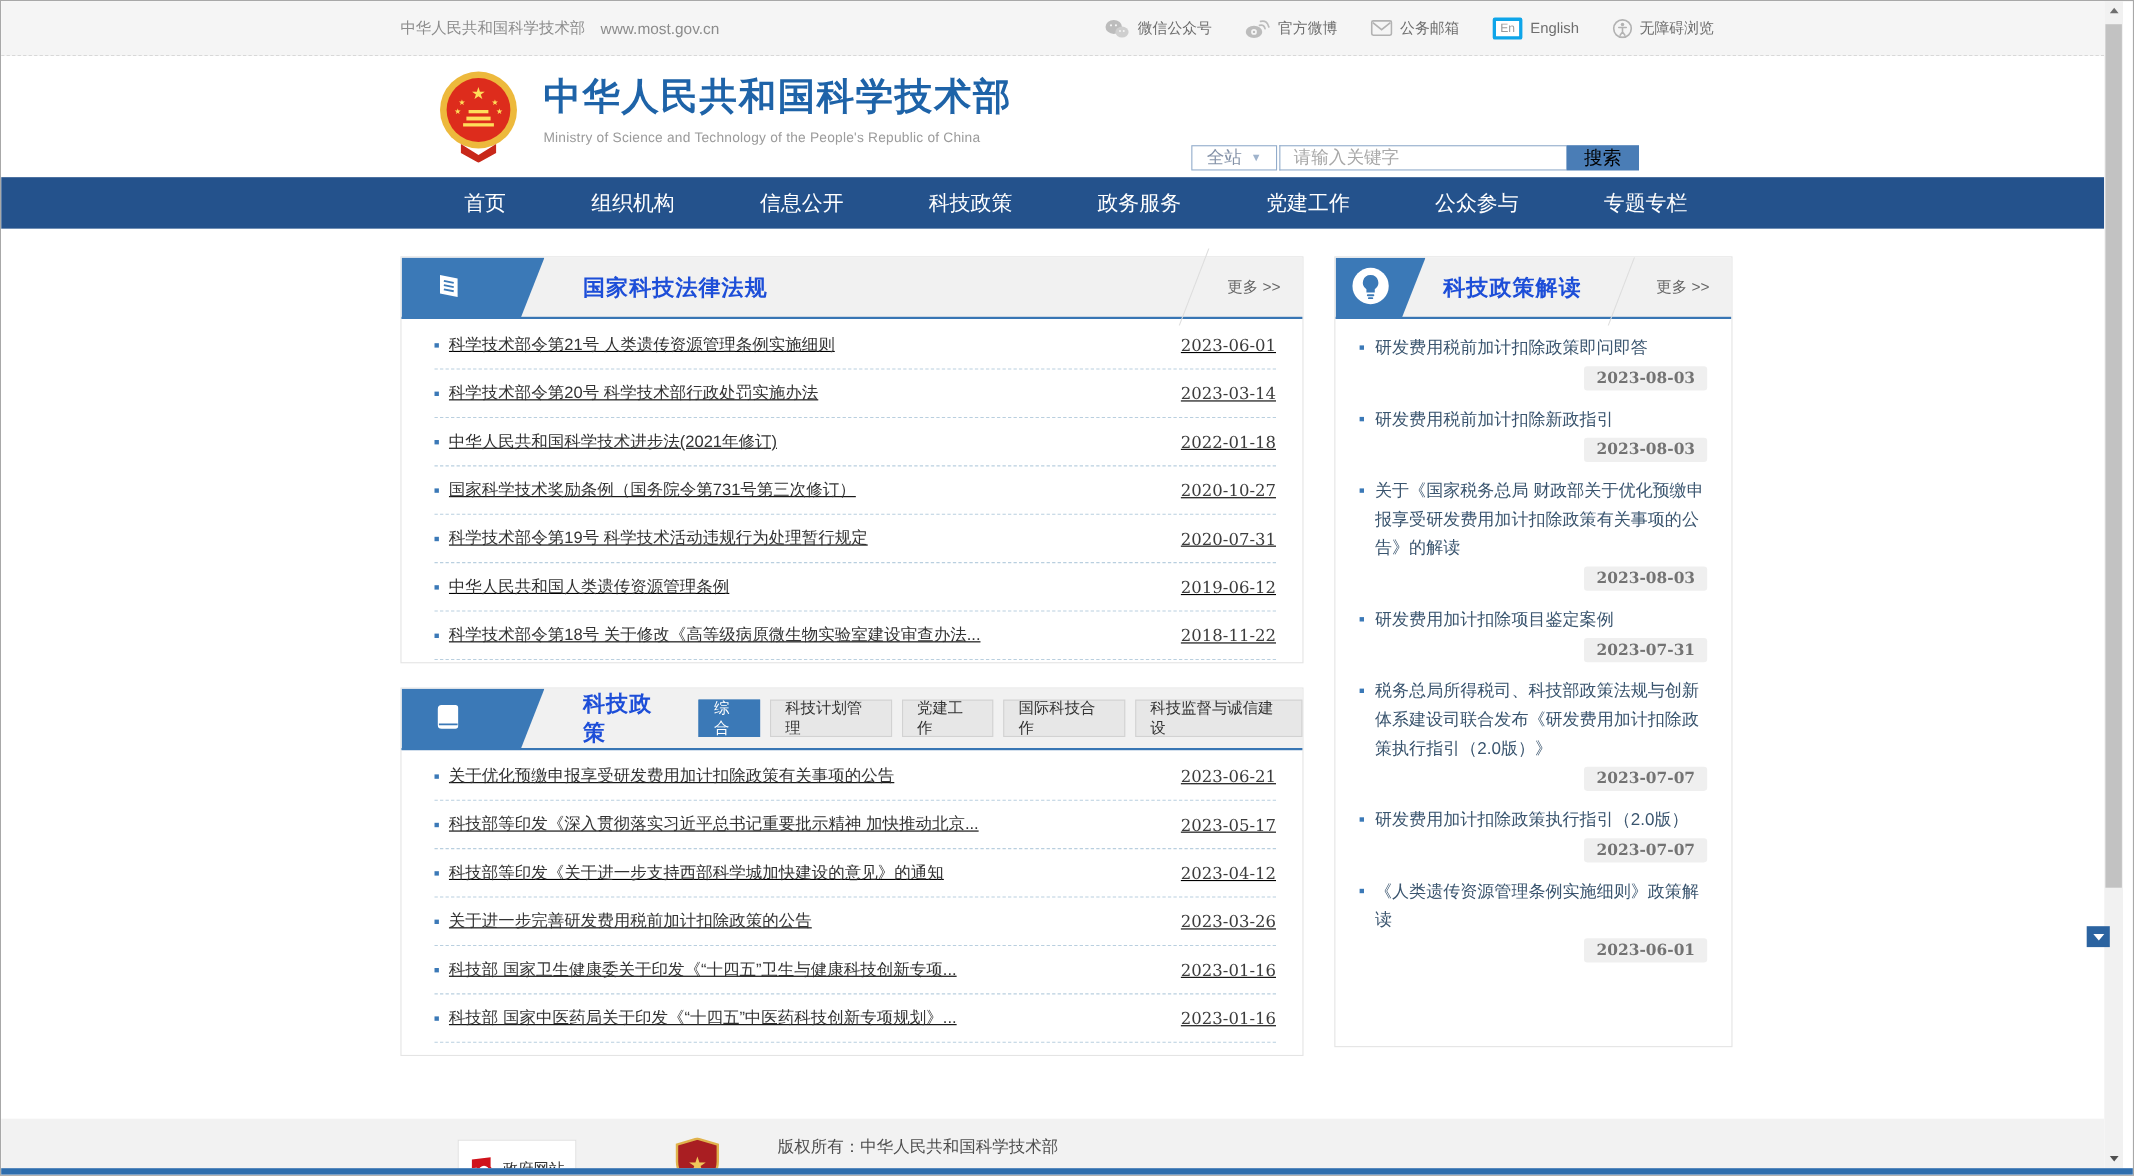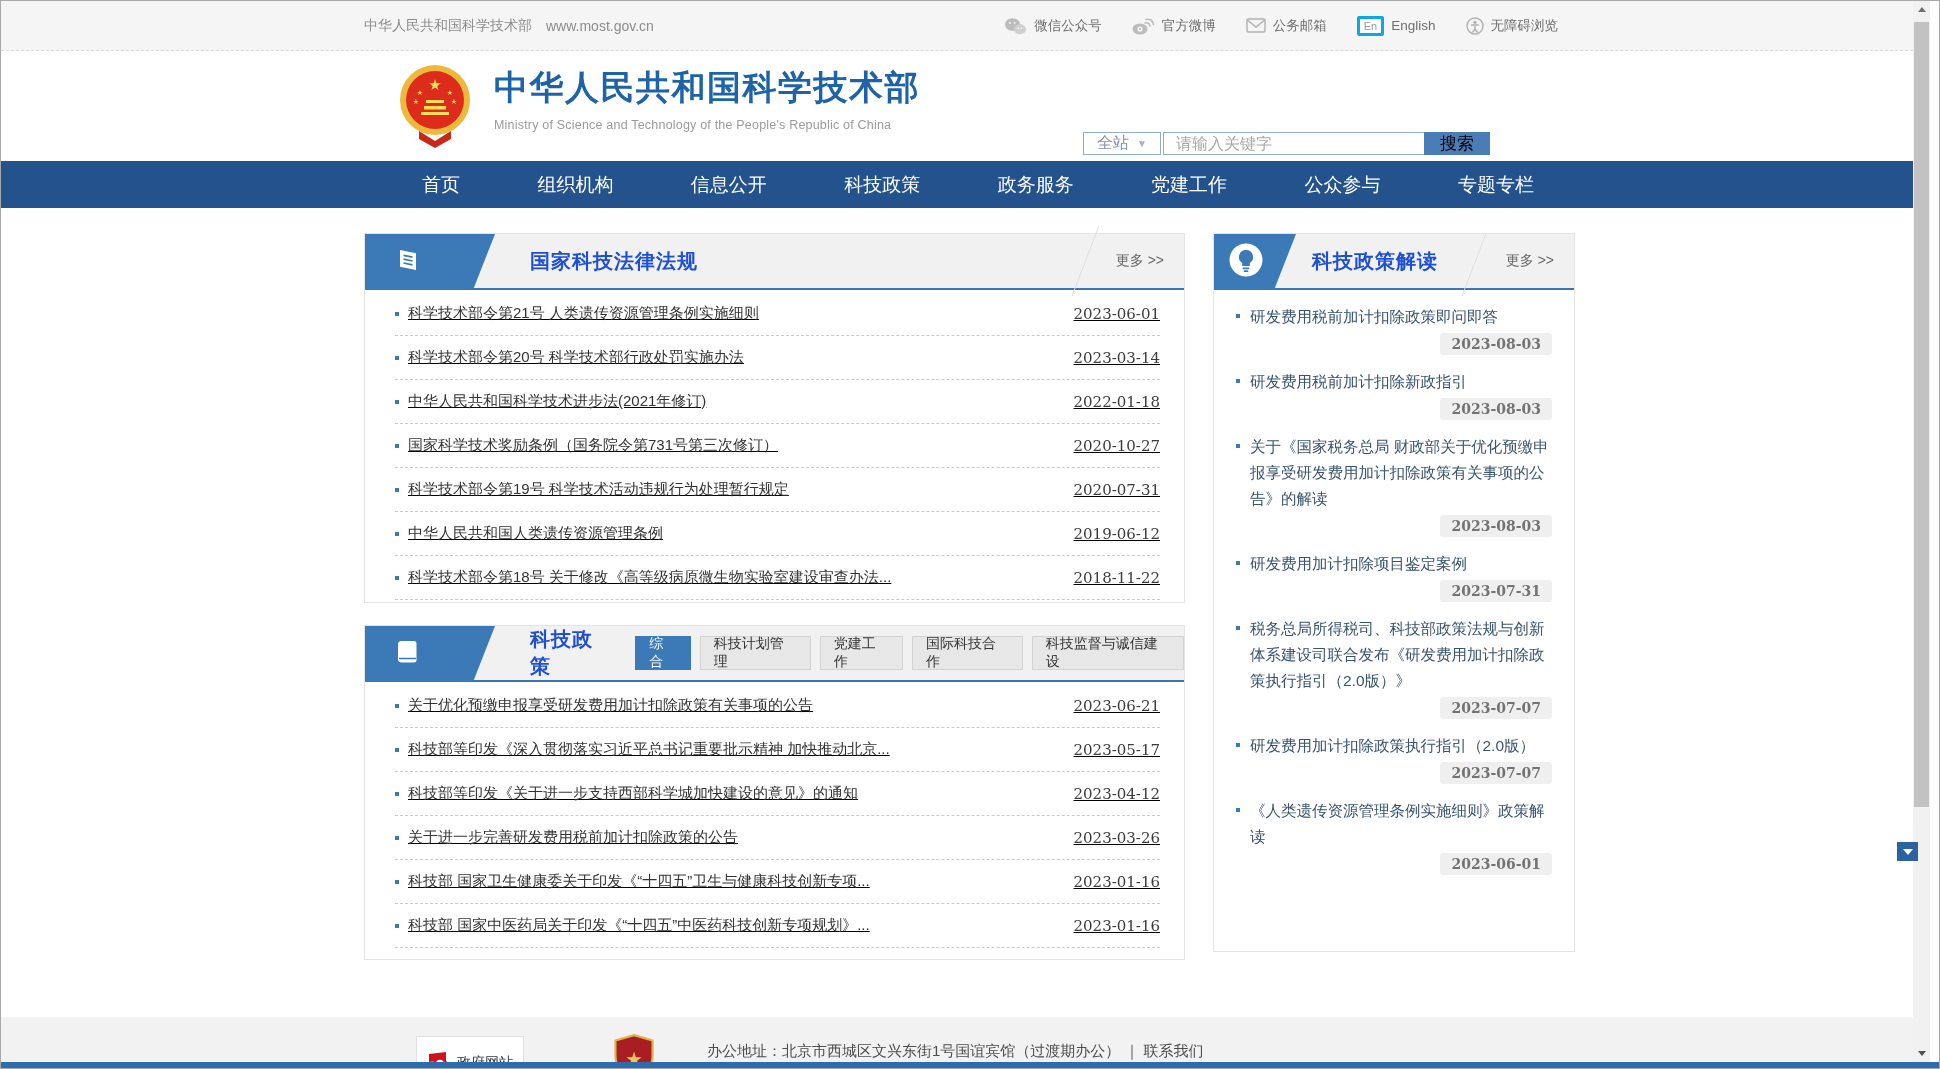--- a/index.html
+++ b/index.html
@@ -390,20 +390,21 @@
             </span>
             <span>政府网站</span>
           </div>
           <div class="shield">
             <svg width="46" height="48" viewBox="0 0 40 44">
               <path d="M20 1 L37 6 V20 C37 31 29 39 20 43 C11 39 3 31 3 20 V6 Z" fill="#A91E22" stroke="#E0B24C" stroke-width="2"></path>
               <text x="20" y="29" font-size="18" fill="#F0C75A" text-anchor="middle">★</text>
             </svg>
           </div>
           <div class="footer-text">
+            <div>版权所有：中华人民共和国科学技术部</div>
             <div class="footer-line2">
               <span>办公地址：北京市西城区文兴东街1号国谊宾馆（过渡期办公）</span>
               <span>｜</span>
               <a class="footer-contact">联系我们</a>
             </div>
           </div>
         </div>
       </footer>
     </div>
   </div>

